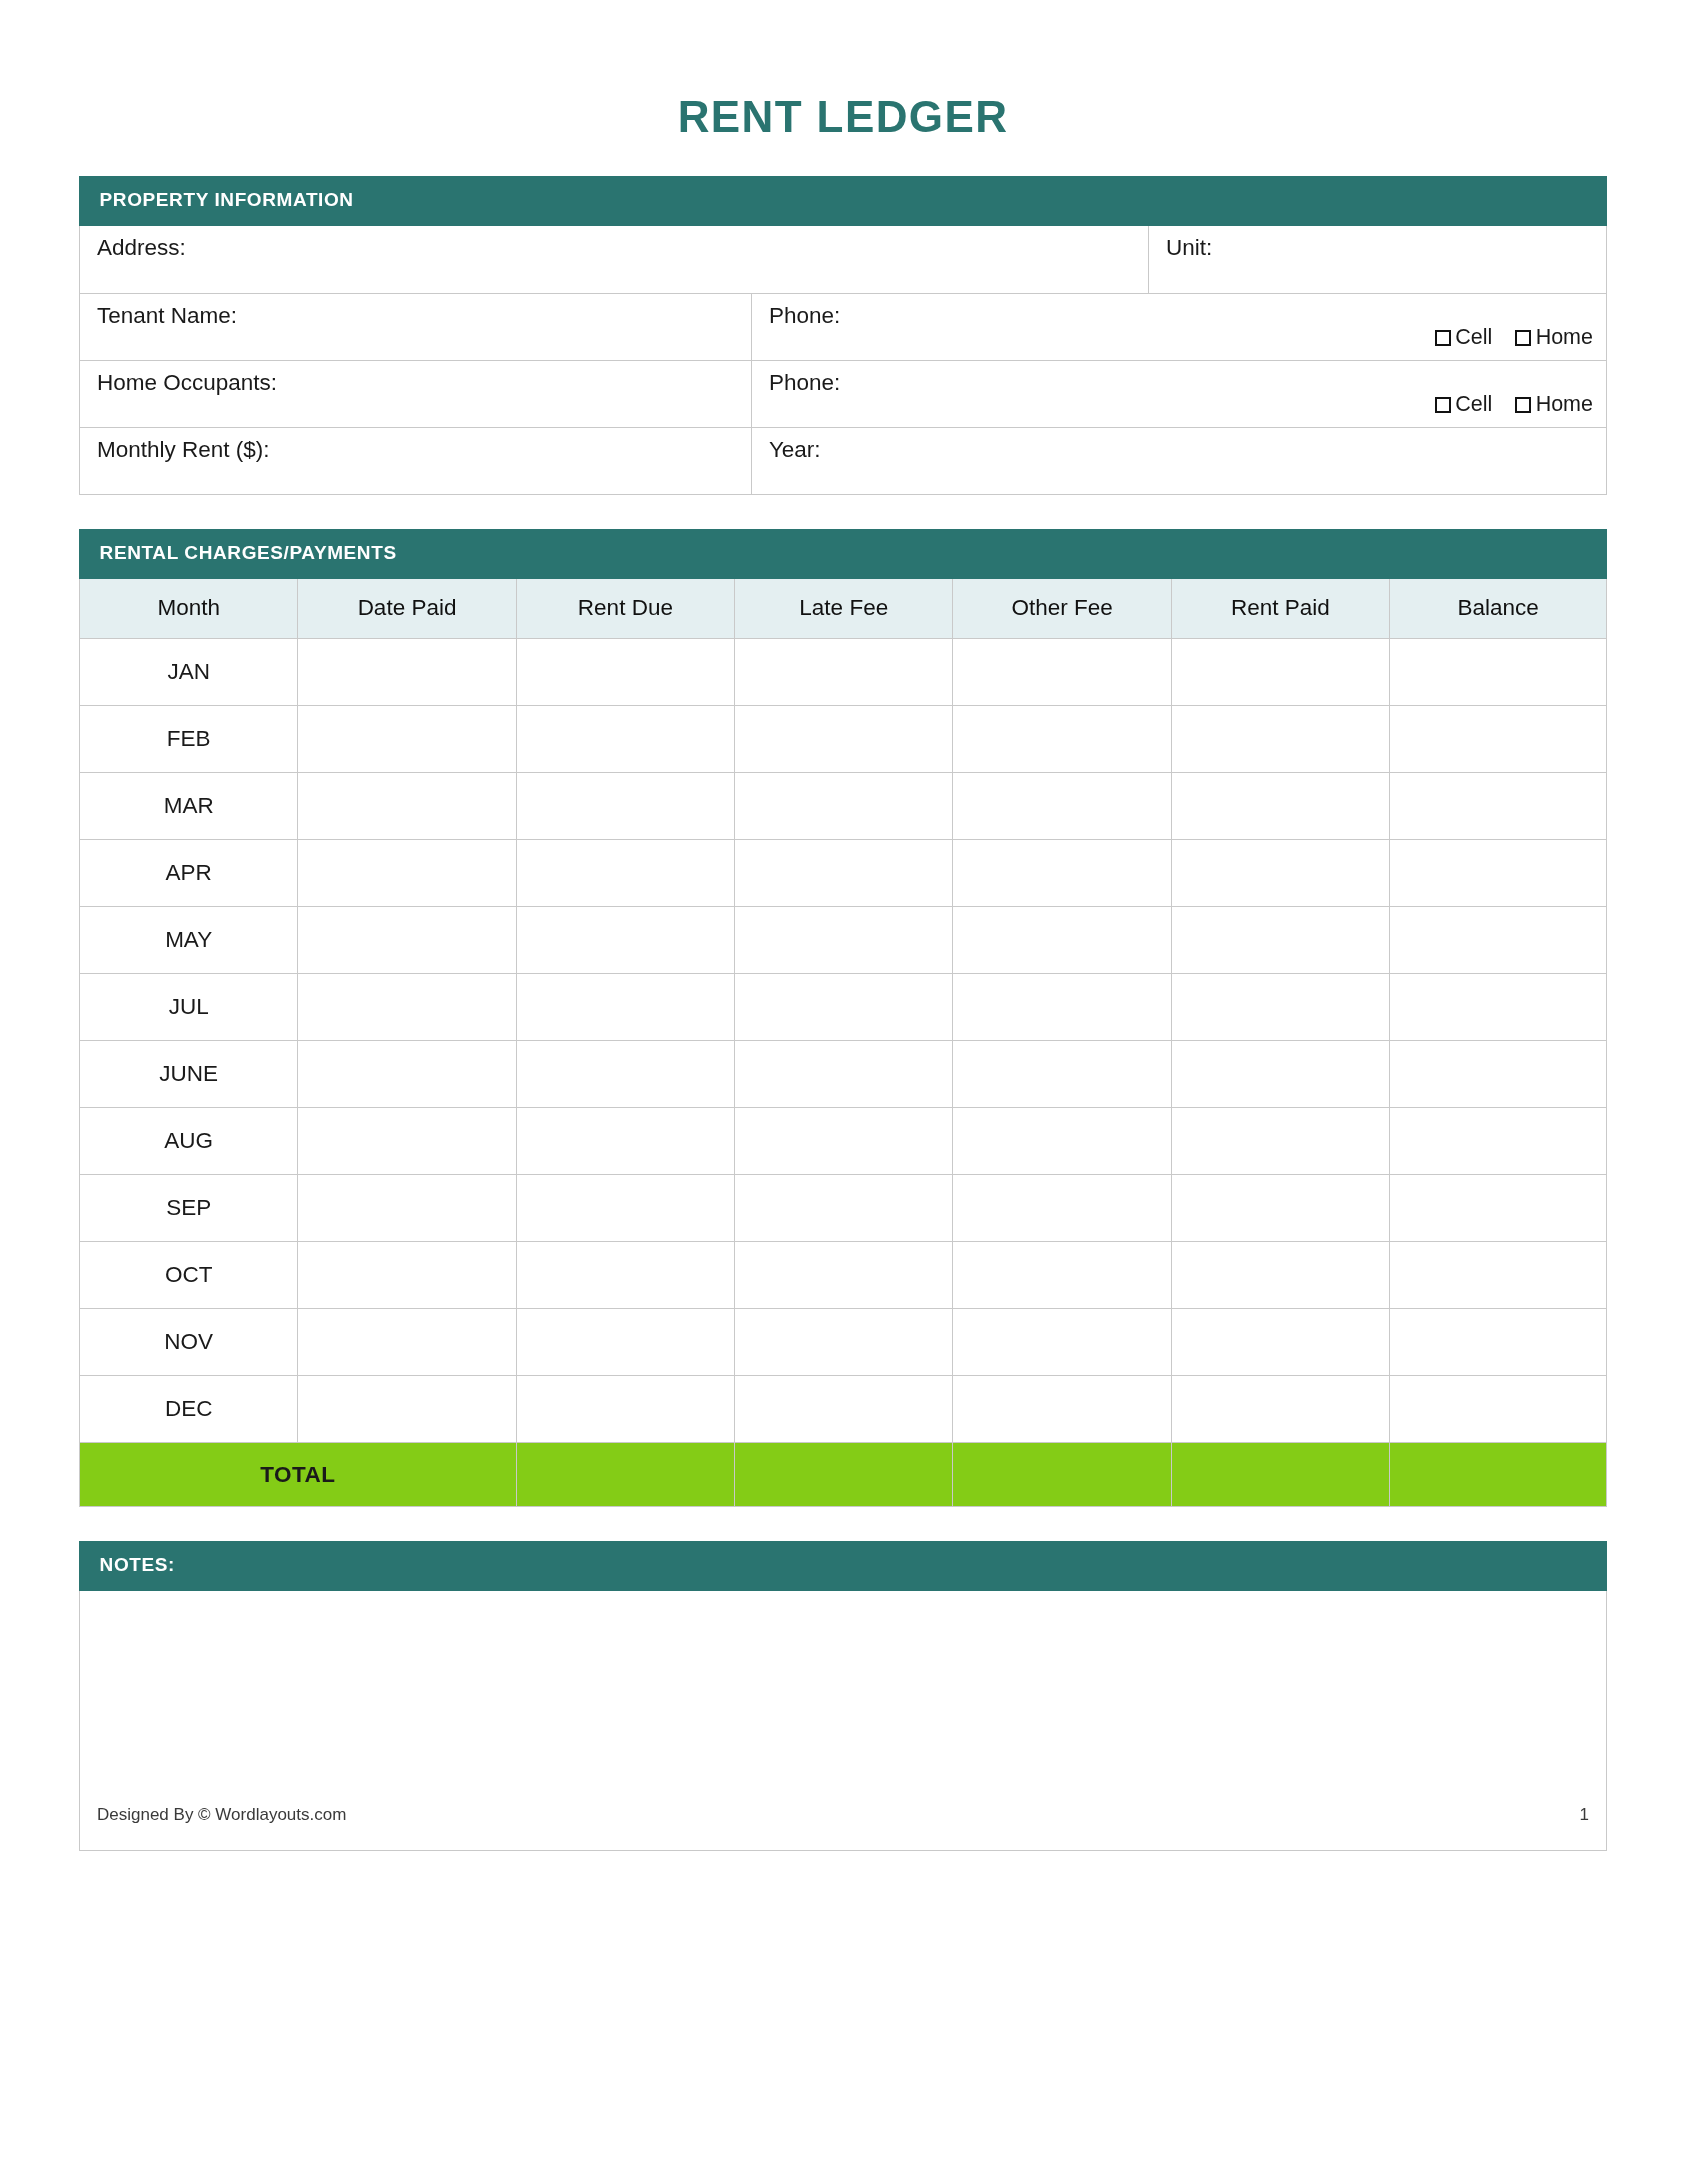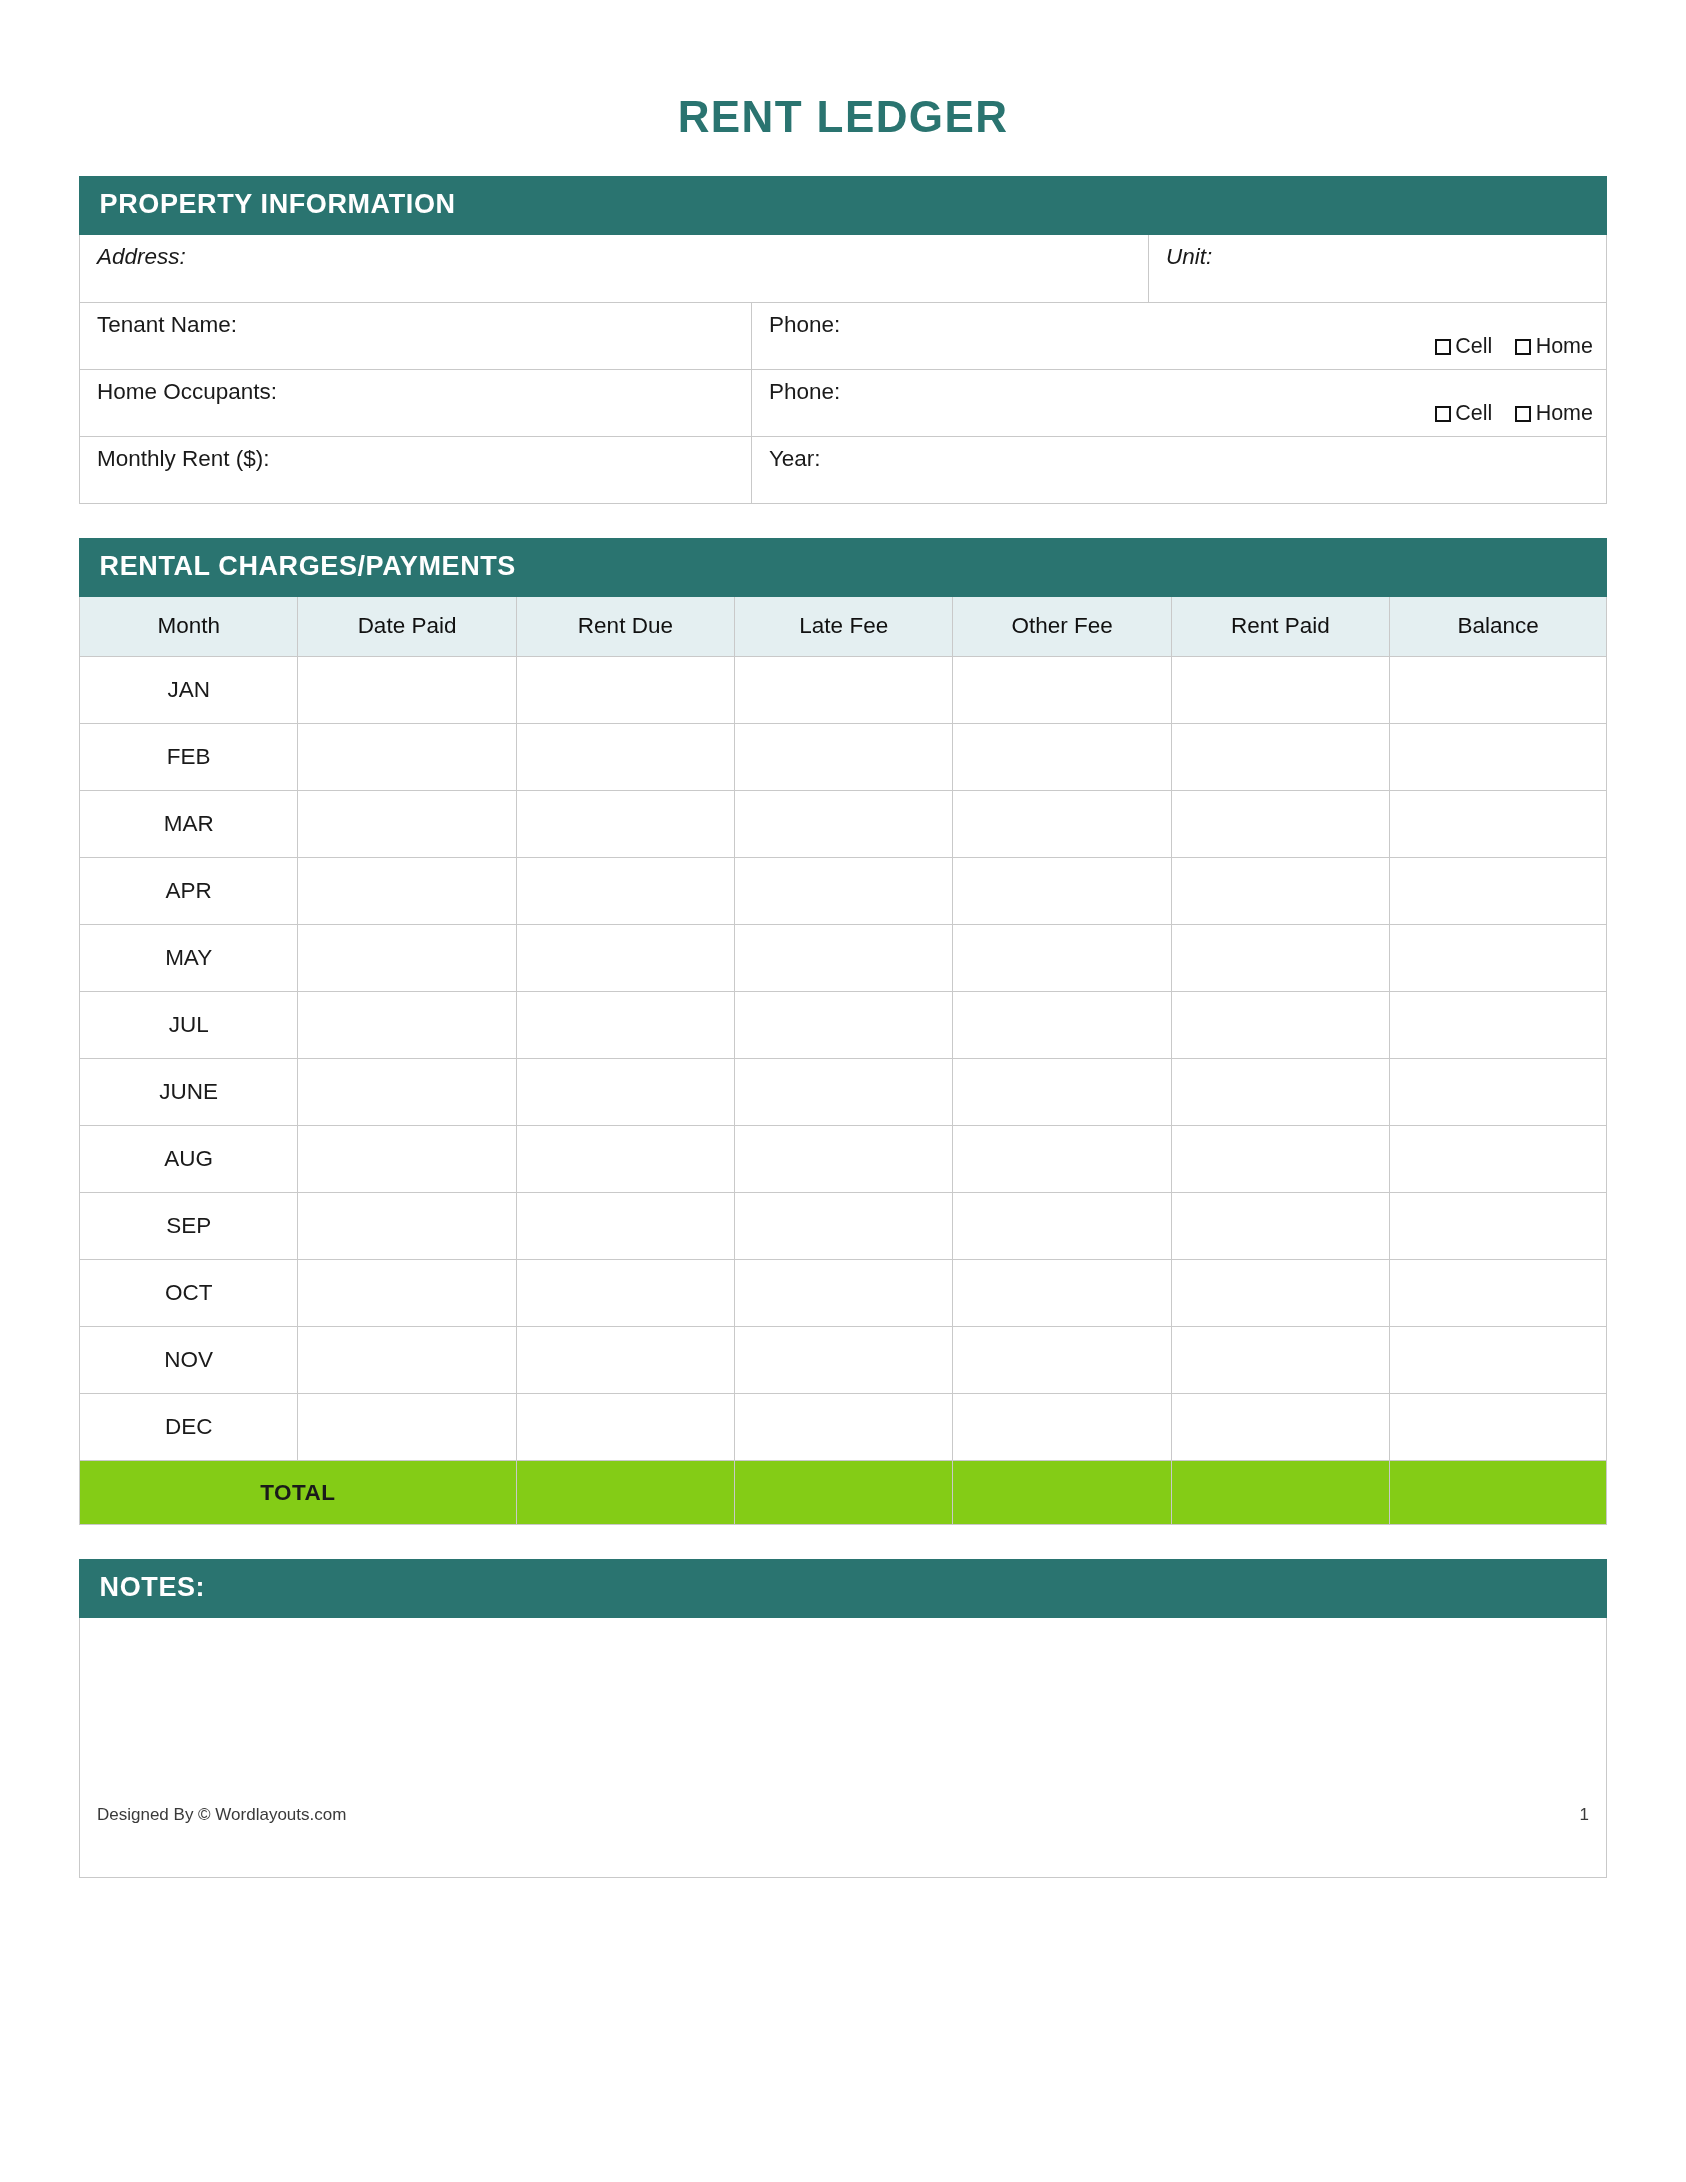--- a/index.html
+++ b/index.html
@@ -29,21 +29,21 @@
     font-size: 44px;
     font-weight: bold;
     letter-spacing: 1.4px;
     margin-top: 92px;
     margin-bottom: 0;
   }
   
   .band {
     background: #2a7470;
     color: #ffffff;
-    font-size: 27px;
+    font-size: 19px;
     font-weight: bold;
     letter-spacing: 0.6px;
     padding: 13px 20.6px 15px 20.6px;
     margin-top: 12px;
   }
   .section {
     margin-top: 34px;
   }
   
   .info-table {
@@ -56,21 +56,20 @@
     border-top: none;
     height: 67px;
     padding: 9.4px 17px;
     font-size: 22.5px;
     color: #1a1a1a;
     vertical-align: top;
     position: relative;
   }
   .info-table td.first-row {
     border-top: none;
-    font-style: italic;
   }
   .info-label {
     display: inline-block;
     font-size: 22.5px;
   }
   .checkbox-row {
     position: absolute;
     right: 13px;
     bottom: 9.4px;
     font-size: 21.5px;

